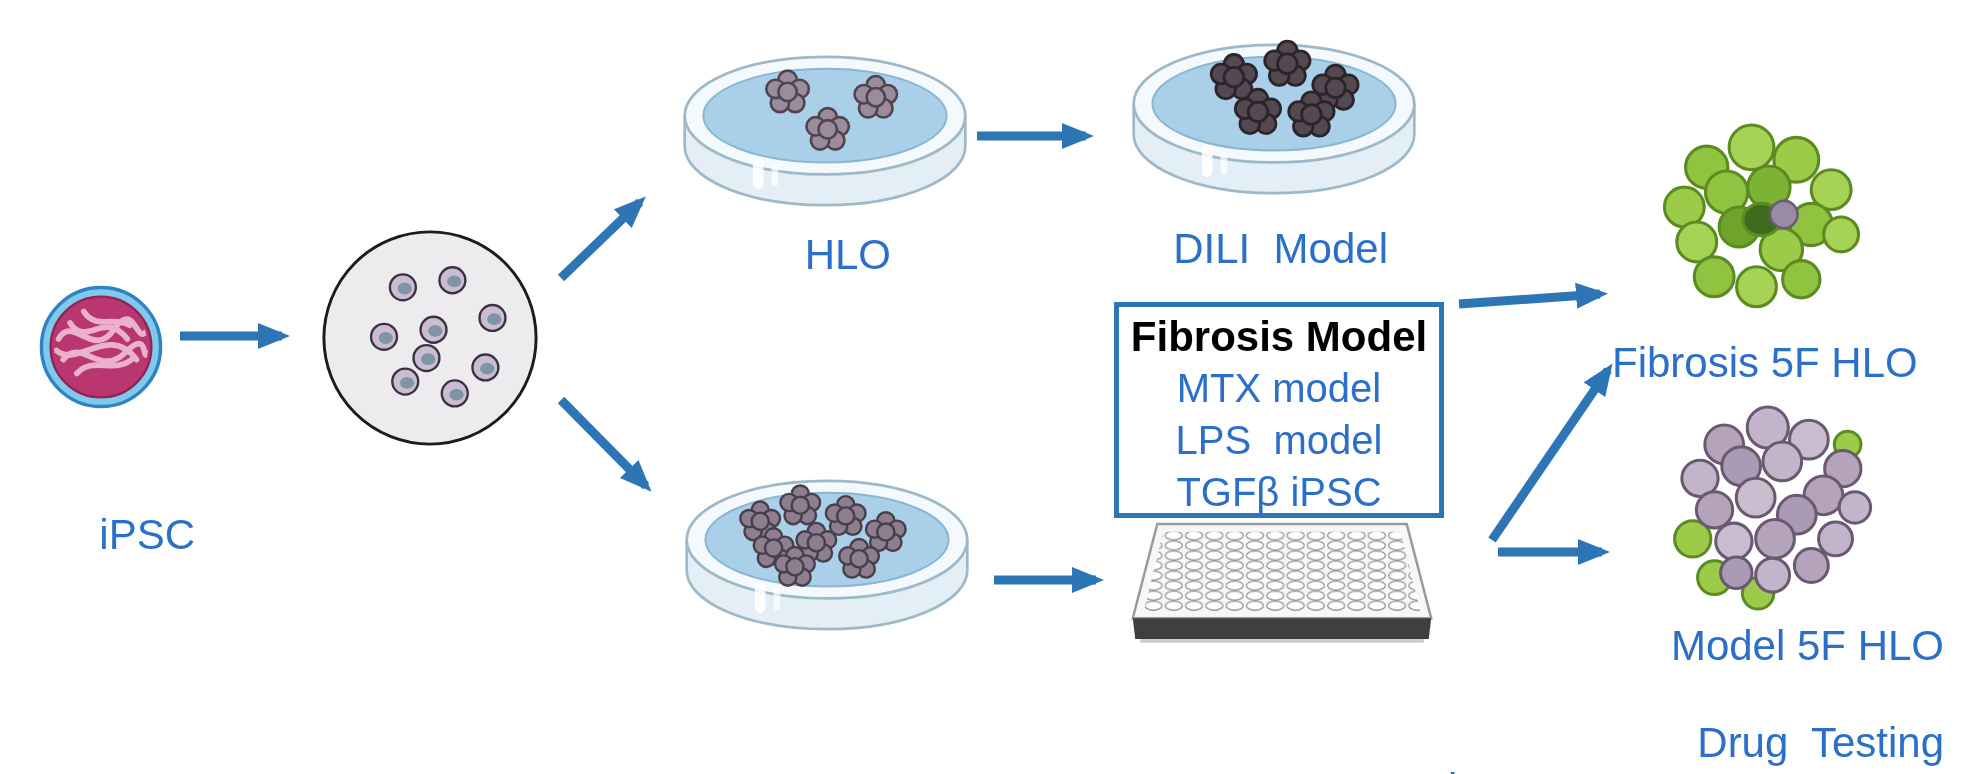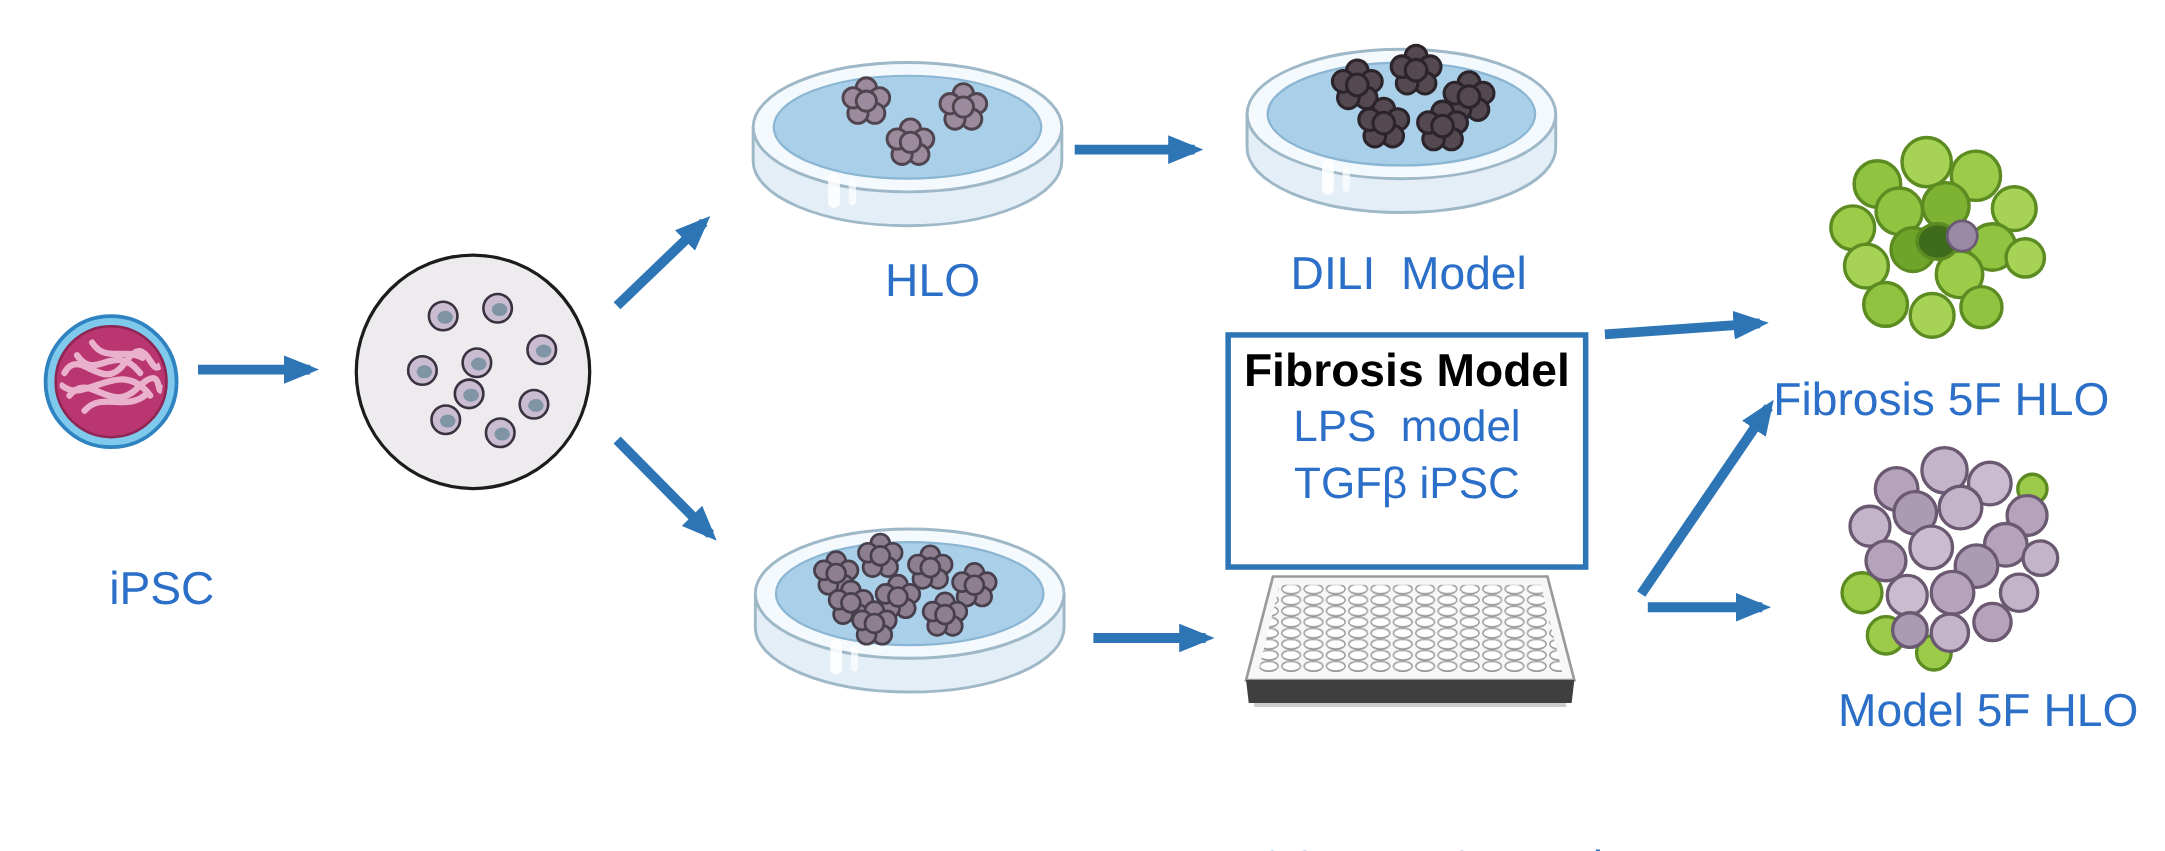--- a/index.html
+++ b/index.html
@@ -194,33 +194,35 @@
         <circle cx="100" cy="118" r="16" fill="#b4a3bb"></circle>
         <circle cx="130" cy="140" r="14" fill="#b4a3bb"></circle>
         <circle cx="98" cy="148" r="14" fill="#c3b4c9"></circle>
         <circle cx="68" cy="146" r="13" fill="#ab9ab3"></circle>
       </g>
     </g>
   </svg>
 
   <div class="fibrosis-box">
     <div class="title">Fibrosis Model</div>
+    <div class="item">MTX model</div>
     <div class="item">LPS  model</div>
     <div class="item">TGFβ iPSC</div>
   </div>
 
   <div class="lbl" style="left:25px;top:510px;width:170px">iPSC</div>
   <div class="lbl" style="left:741px;top:230px;width:150px">HLO</div>
   <div class="lbl" style="left:1148px;top:224px;width:240px">DILI  Model</div>
   <div class="lbl" style="left:1104px;top:663px;width:400px">
     <div>HSC Drug Screening</div>
     
   </div>
   <div class="lbl" style="left:1612px;top:338px;width:300px">Fibrosis 5F HLO</div>
   <div class="lbl" style="left:1664px;top:621px;width:280px">Model 5F HLO</div>
+  <div class="lbl" style="left:1664px;top:718px;width:280px">Drug  Testing</div>
 
   <svg class="arrows" width="1968" height="774" viewBox="0 0 1968 774">
     <defs>
       <marker id="ah" markerUnits="userSpaceOnUse" markerWidth="32" markerHeight="26" refX="24" refY="13" orient="auto">
         <polygon points="0,0 32,13 0,26" fill="#2e75b6"></polygon>
       </marker>
     </defs>
     <g stroke="#2e75b6" stroke-width="9" marker-end="url(#ah)">
       <line x1="180" y1="336" x2="282" y2="336"></line>
       <line x1="561" y1="278" x2="640" y2="202"></line>

